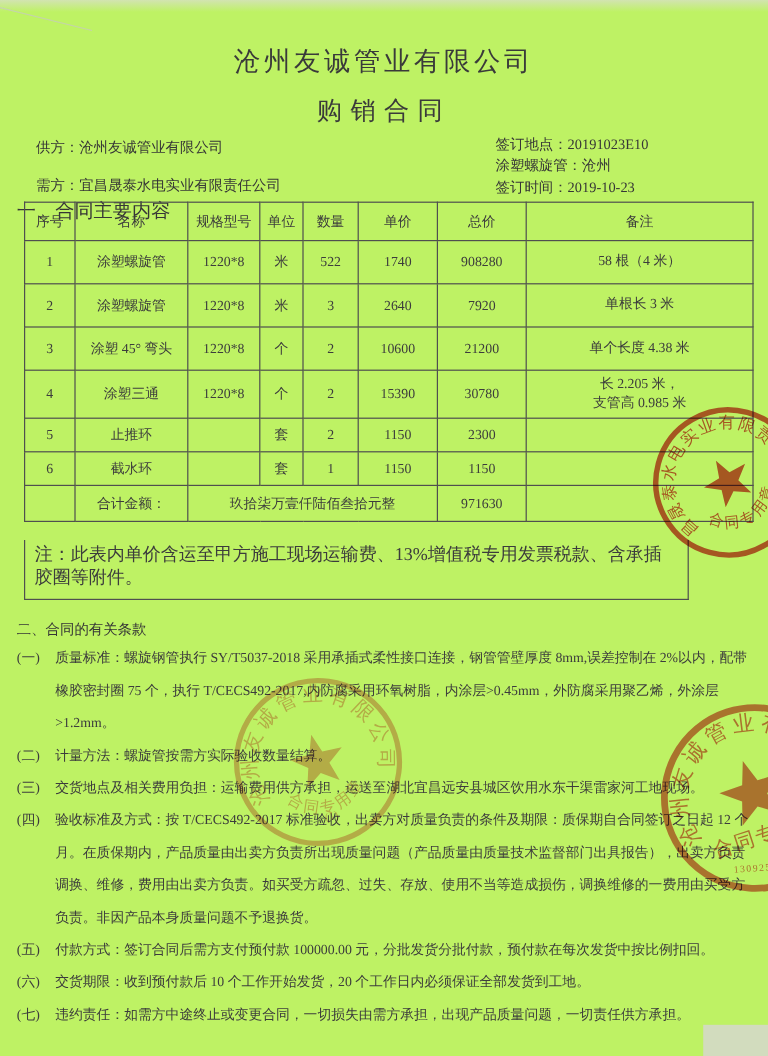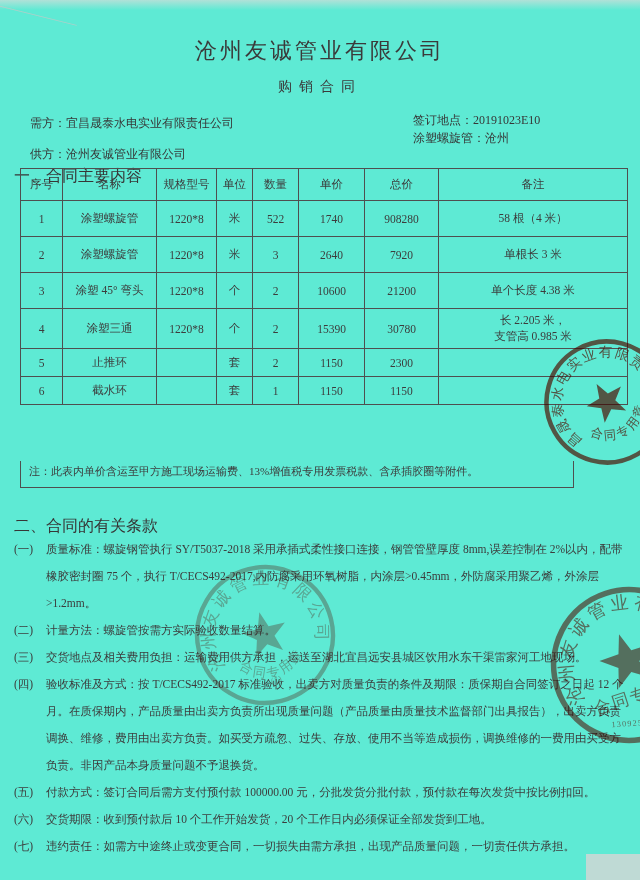--- a/index.html
+++ b/index.html
@@ -1,56 +1,56 @@
 <!DOCTYPE html>
 <html><head>
 <meta charset="utf-8">
 <style>
   html,body{margin:0;padding:0;background:#e9e9e9;}
   .page{
     position:relative;width:640px;height:880px;margin:0 auto;
-    background:#5eead4;overflow:hidden;
+    background:#bef264;overflow:hidden;
     font-family:"Liberation Serif","DejaVu Serif",serif;
     color:#363636;
   }
   
   .scan-top-shade{position:absolute;left:0;top:0;width:640px;height:10px;
     background:linear-gradient(to bottom,#dddcda,rgba(255,255,255,0));opacity:.65;}
   .scan-fold{position:absolute;left:-12px;top:14px;width:90px;height:1px;
     background:#c8c8c6;transform:rotate(14deg);opacity:.7;}
   .scan-corner{position:absolute;right:0;bottom:0;width:54px;height:26px;
     background:#d7d6d4;opacity:.8;}
   
   .title{position:absolute;top:36px;left:0;width:100%;text-align:center;
     font-size:22px;letter-spacing:3px;color:#3a3a3a;}
   .subtitle{position:absolute;top:78px;left:0;width:100%;text-align:center;
-    font-size:14px;letter-spacing:7px;color:#3a3a3a;}
+    font-size:21px;letter-spacing:7px;color:#3a3a3a;}
   .meta-left{position:absolute;left:30px;top:114px;font-size:12px;line-height:18px;}
   .meta-left .row{margin-bottom:13px;white-space:nowrap;}
   .meta-right{position:absolute;left:413px;top:111px;font-size:12px;line-height:18px;}
   .meta-right .row{white-space:nowrap;}
   .sec1-heading{position:absolute;left:14px;top:166px;font-size:16px;}
   
   table.items{position:absolute;left:20px;top:168px;border-collapse:collapse;
     table-layout:fixed;width:608px;font-size:11.5px;color:#3c3c3c;}
   table.items th,table.items td{border:1px solid #4f4f4f;text-align:center;
     padding:0 2px;font-weight:normal;overflow:hidden;}
   table.items col.c0{width:42px}table.items col.c1{width:94px}
   table.items col.c2{width:60px}table.items col.c3{width:36px}
   table.items col.c4{width:46px}table.items col.c5{width:66px}
   table.items col.c6{width:74px}table.items col.c7{width:189px}
   tr.hrow{height:32px}tr.r37{height:36px}tr.r40{height:40px}
   tr.r28{height:28px}tr.trow{height:30px}
   td.remark{white-space:pre-line;line-height:1.35;}
   
-  .note-box{position:absolute;left:20px;top:461px;width:536px;
+  .note-box{position:absolute;left:20px;top:450px;width:536px;
     border:1px solid #4f4f4f;border-top:none;padding:3px 8px 8px 8px;
-    font-size:11px;color:#3c3c3c;background:transparent;}
+    font-size:15px;color:#3c3c3c;background:transparent;}
   .attachment{position:absolute;left:16px;top:492px;font-size:11.5px;}
-  .sec2-heading{position:absolute;left:14px;top:516px;font-size:16px;}
+  .sec2-heading{position:absolute;left:14px;top:516px;font-size:12px;}
   
   .clauses{position:absolute;left:14px;top:536px;width:612px;
     font-size:11.5px;line-height:27px;color:#3c3c3c;}
   .clause{display:flex;}
   .clause-no{flex:0 0 32px;}
   .clause-text{flex:1;}
   
   .stamp{position:absolute;mix-blend-mode:multiply;pointer-events:none;}
   .stamp svg{display:block;overflow:visible;}
   .stamp-buyer{left:542px;top:337px;transform:rotate(-30deg);opacity:.88;}
@@ -63,26 +63,27 @@
 <div class="page">
 
   <div class="scan-top-shade"></div>
   <div class="scan-fold"></div>
   <div class="scan-corner"></div>
 
   <div class="title">沧州友诚管业有限公司</div>
   <div class="subtitle">购销合同</div>
 
   <div class="meta-left">
+    <div class="row">供方：沧州友诚管业有限公司</div>
     <div class="row">需方：宜昌晟泰水电实业有限责任公司</div>
-    <div class="row">供方：沧州友诚管业有限公司</div>
   </div>
   <div class="meta-right">
     <div class="row">签订地点：20191023E10</div>
     <div class="row">涂塑螺旋管：沧州</div>
+    <div class="row">签订时间：2019-10-23</div>
   </div>
 
   <div class="sec1-heading">一、合同主要内容</div>
 
   <table class="items">
     <colgroup>
       <col class="c0">
         <col class="c1">
         <col class="c2">
         <col class="c3">
@@ -156,20 +157,27 @@
     <tr class="r28">
       <td>6</td>
       <td>截水环</td>
       <td></td>
       <td>套</td>
       <td>1</td>
       <td>1150</td>
       <td>1150</td>
       <td class="remark"></td>
     </tr>
+    <tr class="trow">
+      <td></td>
+      <td>合计金额：</td>
+      <td colspan="4">玖拾柒万壹仟陆佰叁拾元整</td>
+      <td>971630</td>
+      <td></td>
+    </tr>
   </tbody>
     </table>
 
   <div class="note-box">注：此表内单价含运至甲方施工现场运输费、13%增值税专用发票税款、含承插胶圈等附件。</div>
 
   <div class="sec2-heading">二、合同的有关条款</div>
 
   <div class="clauses">
     <div class="clause">
       <span class="clause-no">(一)</span>

